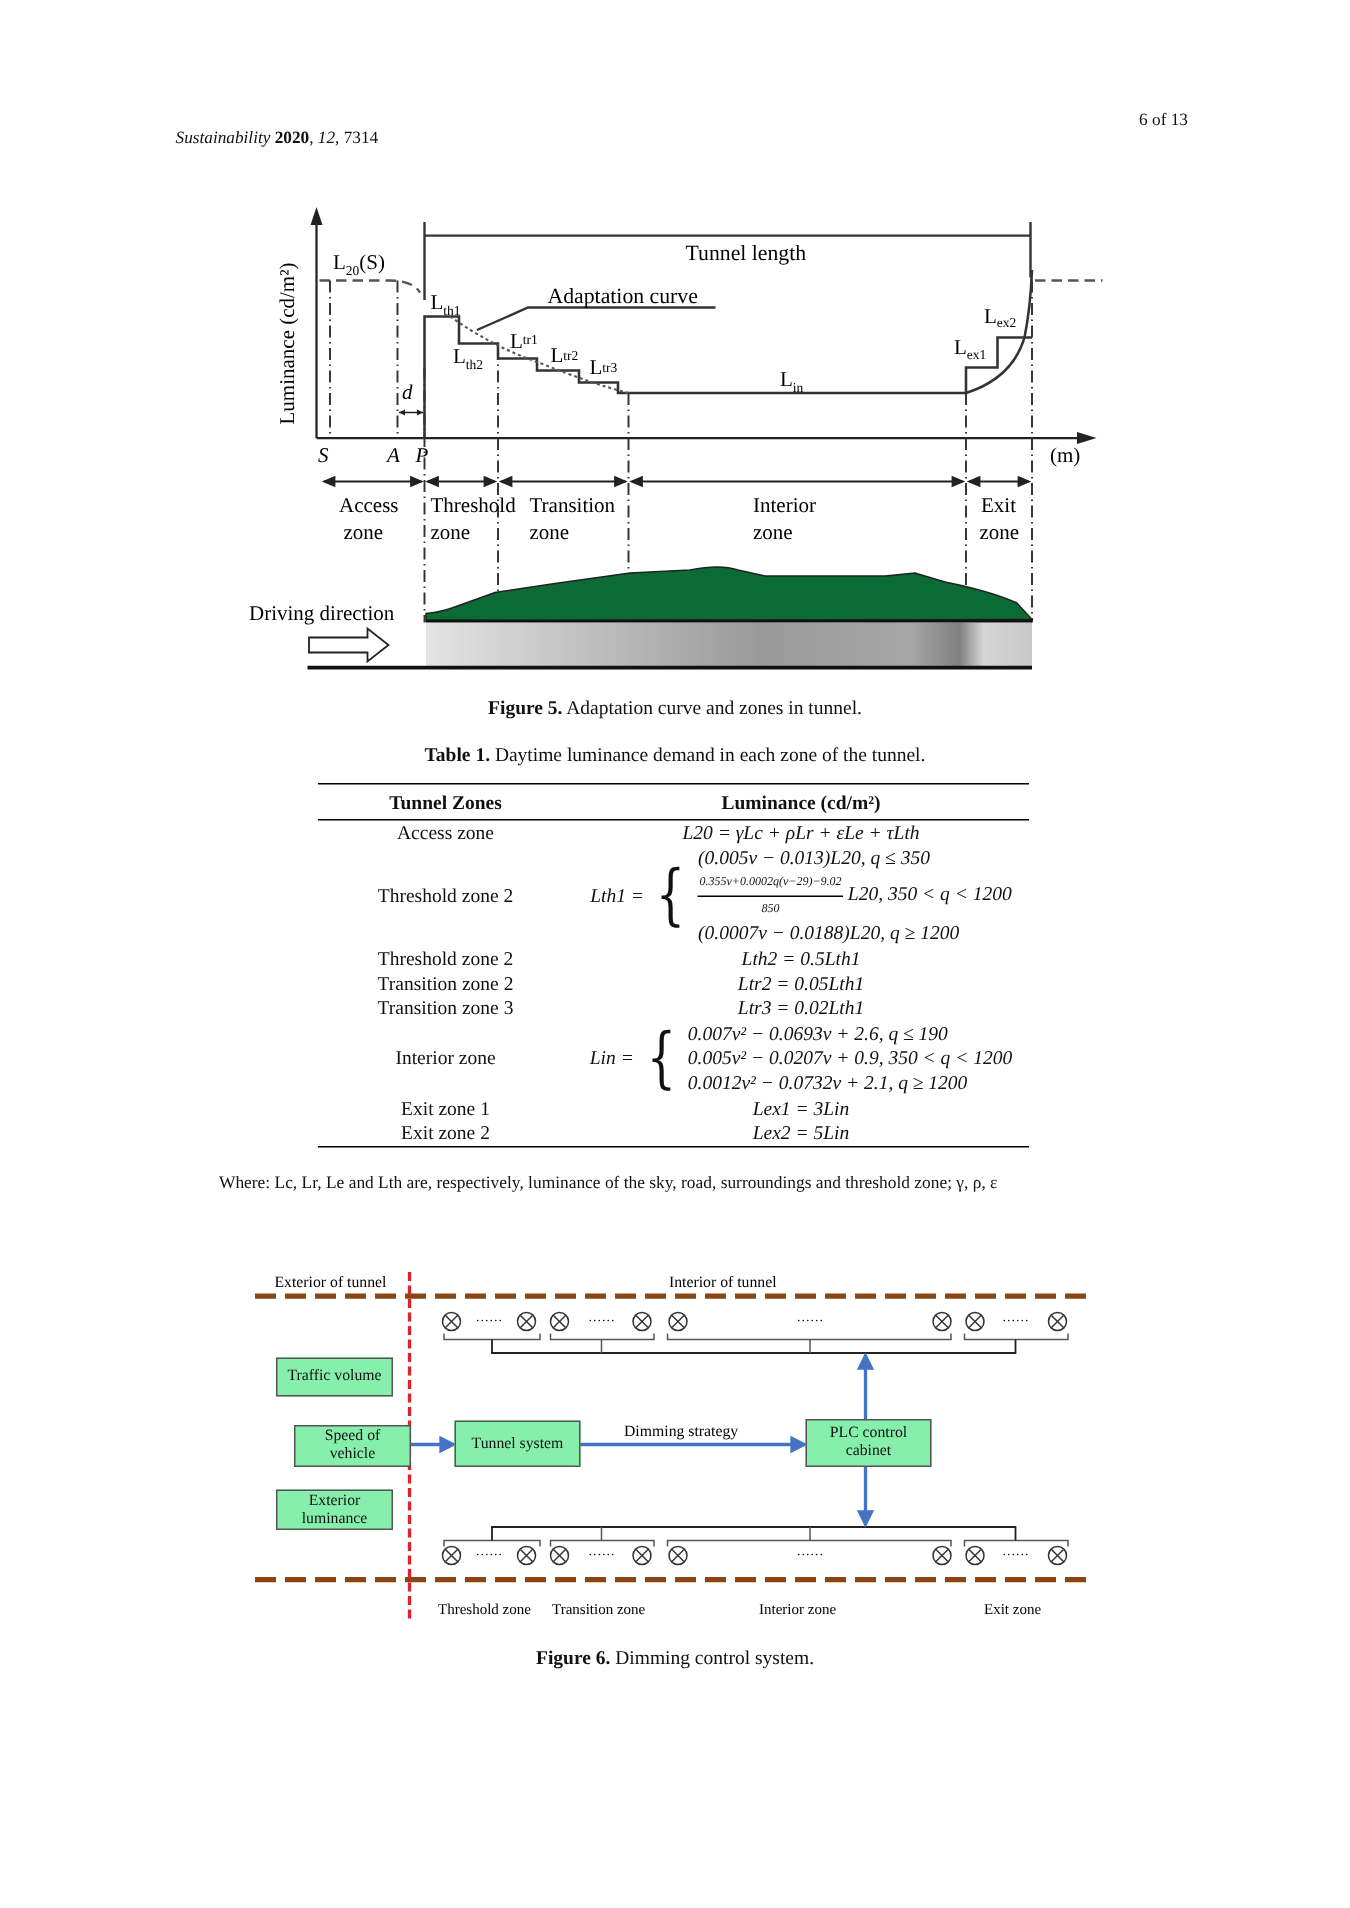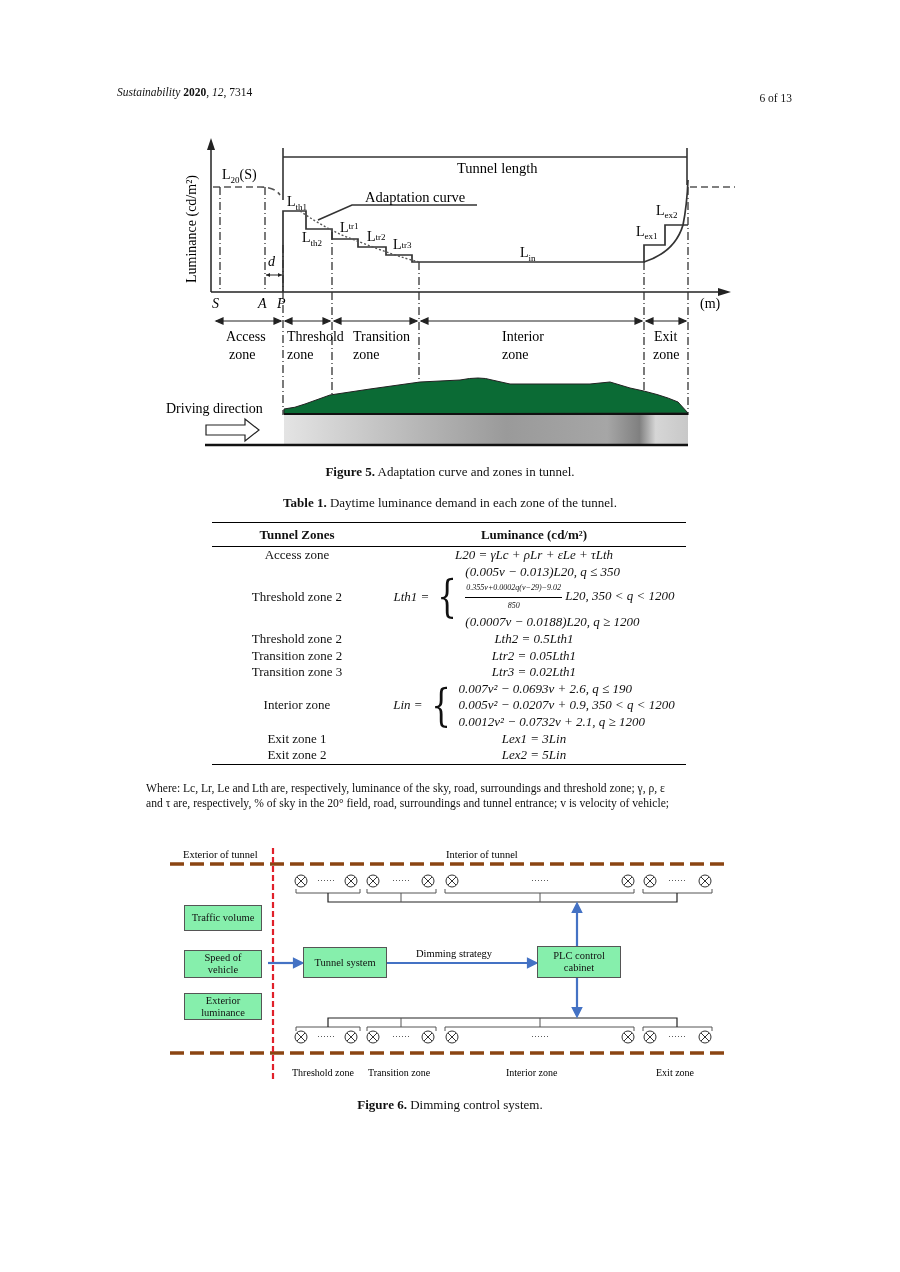--- a/index.html
+++ b/index.html
@@ -1,20 +1,20 @@
 <!DOCTYPE html>
 <html><head>
 <meta charset="utf-8">
 <style>
   html, body { margin:0; padding:0; background:#ffffff; }
   body { width:900px; height:1272px; position:relative; font-family:"DejaVu Serif", serif; color:#111; overflow:hidden; }
   .abs { position:absolute; }
   .hdr-left { left:117px; top:86px; font-size:11.5px; font-family:"Liberation Serif", serif; }
   .hdr-left i { font-style:italic; }
-  .hdr-right { right:108px; top:92px; font-size:11.5px; font-family:"Liberation Serif", serif; }
+  .hdr-right { right:108px; top:74px; font-size:11.5px; font-family:"Liberation Serif", serif; }
   svg text { font-family:"Liberation Serif", serif; }
   .caption { font-size:13px; font-family:"Liberation Serif", serif; text-align:center; width:900px; left:0; }
   .caption b { font-weight:bold; }
   table.lum { position:absolute; left:212px; top:522px; width:474px; border-collapse:collapse; font-family:"Liberation Serif", serif; font-size:13px; }
   table.lum th { font-weight:bold; padding:4px 0 3px 0; border-top:1.5px solid #000; border-bottom:1px solid #000; }
   table.lum td { padding:0; line-height:16.6px; text-align:center; vertical-align:middle; }
   table.lum tr.last td { border-bottom:1.5px solid #000; }
   .zone-col { width:170px; }
   .math { font-style:italic; }
   .brace-wrap { display:flex; align-items:center; justify-content:center; }
@@ -208,21 +208,20 @@
       </tr>
     <tr class="last">
         <td>Exit zone 2</td>
         <td class="math">Lex2 = 5Lin</td>
       </tr>
   </tbody>
 </table>
 
 <div class="abs note">
   <div>Where: Lc, Lr, Le and Lth are, respectively, luminance of the sky, road, surroundings and threshold zone; γ, ρ, ε</div>
-  <div>and τ are, respectively, % of sky in the 20° field, road, surroundings and tunnel entrance; v is velocity of vehicle;</div>
 </div>
 
 <svg class="abs" style="left:0;top:0" width="900" height="1100">
   <text x="183" y="858" font-size="10.5">Exterior of tunnel</text>
   <text x="446" y="858" font-size="10.5">Interior of tunnel</text>
   <line x1="170" y1="864" x2="730" y2="864" stroke="#8b4513" stroke-width="3.5" stroke-dasharray="14,6"></line>
   <line x1="170" y1="1053" x2="730" y2="1053" stroke="#8b4513" stroke-width="3.5" stroke-dasharray="14,6"></line>
   <line x1="273" y1="848" x2="273" y2="1080" stroke="#e0202a" stroke-width="2.2" stroke-dasharray="6,3"></line>
 
   <g id="lamps">
@@ -348,21 +347,21 @@
   </g>
   <text x="416" y="957" font-size="10.5">Dimming strategy</text>
 
   <text x="292" y="1076" font-size="10">Threshold zone</text>
   <text x="368" y="1076" font-size="10">Transition zone</text>
   <text x="506" y="1076" font-size="10">Interior zone</text>
   <text x="656" y="1076" font-size="10">Exit zone</text>
 </svg>
 
 <div class="box" style="left:184px;top:905px;width:76px;height:24px">Traffic volume</div>
-<div class="box" style="left:184px;top:950px;width:76px;height:26px">
+<div class="box" style="left:196px;top:950px;width:76px;height:26px">
     <span style="width:60px">Speed of vehicle</span>
   </div>
 <div class="box" style="left:184px;top:993px;width:76px;height:25px">
     <span style="width:60px">Exterior luminance</span>
   </div>
 <div class="box" style="left:303px;top:947px;width:82px;height:29px">Tunnel system</div>
 <div class="box" style="left:537px;top:946px;width:82px;height:30px">
     <span style="width:66px">PLC control cabinet</span>
   </div>
 

